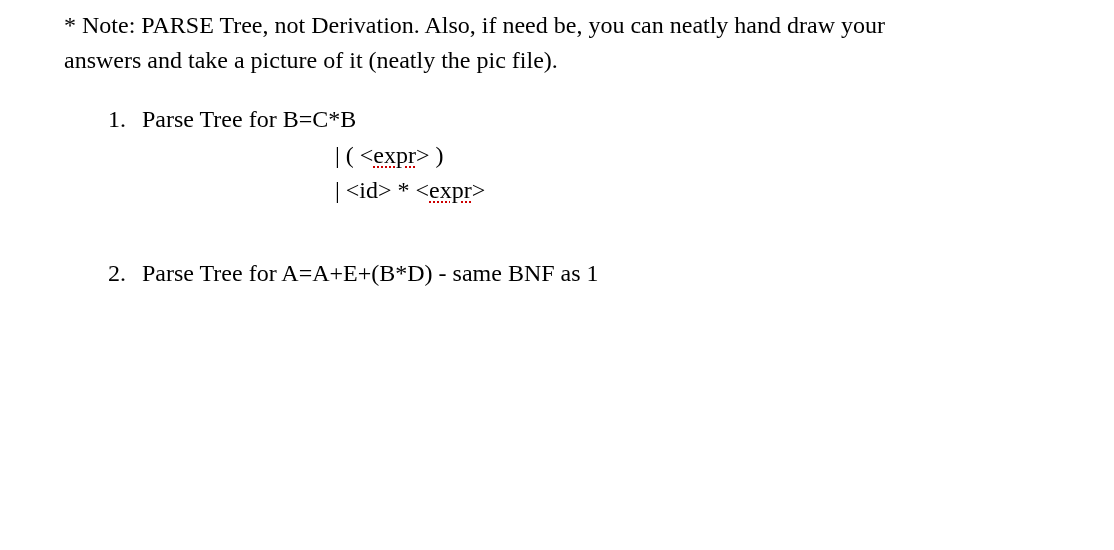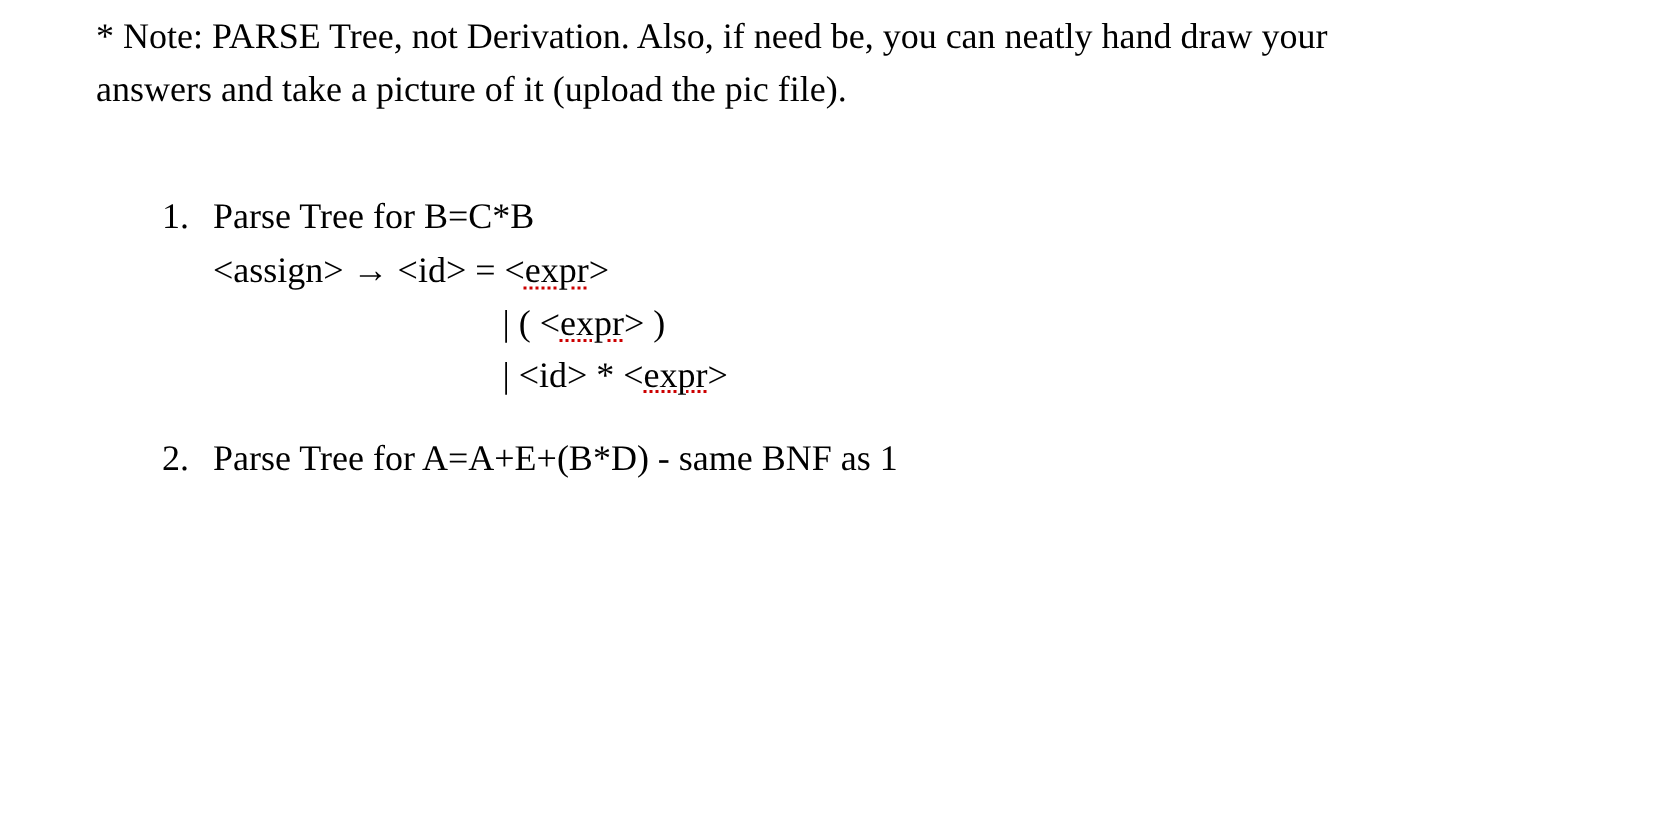--- a/index.html
+++ b/index.html
@@ -11,21 +11,21 @@
       font-family: "Times New Roman", Times, serif;
       font-size: 24px;
       color: #000;
       background: #fff;
       width: 1114px;
       height: 550px;
       padding: 8px 50px 8px 64px;
       line-height: 1.45;
     }
     .note-block {
-      margin-bottom: 50px;
+      margin-bottom: 24px;
     }
     .content-block {
       padding-left: 44px;
     }
     ol {
       list-style: none;
     }
     .item-num {
       display: inline-block;
       width: 34px;
@@ -38,40 +38,39 @@
       white-space: pre;
     }
     .error-underline {
       text-decoration-line: underline;
       text-decoration-style: dotted;
       text-decoration-color: #cc0000;
       text-decoration-thickness: 2px;
       text-underline-offset: 3px;
     }
     .item-2 {
-      margin-top: 20px;
+      margin-top: 48px;
     }
     .alt-indent {
       padding-left: 193px;
     }
   </style>
 </head>
 <body>
 
 <div class="note-block">
   <div>* Note: PARSE Tree, not Derivation.  Also, if need be, you can neatly hand draw your</div>
-  <div>answers and take a picture of it (upload the pic file).</div>
+  <div>answers and take a picture of it (neatly the pic file).</div>
 </div>
 
 <div class="content-block">
   <ol>
     <li>
       <span class="item-num">1.</span><span>Parse Tree for B=C*B</span>
       <div class="grammar-rules">
-        <div class="rule-line"><span>&lt;assign&gt; → &lt;id&gt; = &lt;</span><span class="error-underline">expr</span><span>&gt;</span></div>
         <div class="rule-line alt-indent"><span>| ( &lt;</span><span class="error-underline">expr</span><span>&gt; )</span></div>
         <div class="rule-line alt-indent"><span>| &lt;id&gt; * &lt;</span><span class="error-underline">expr</span><span>&gt;</span></div>
       </div>
     </li>
     <li class="item-2">
       <span class="item-num">2.</span><span>Parse Tree for A=A+E+(B*D)   - same BNF as 1</span>
     </li>
   </ol>
 </div>
 

